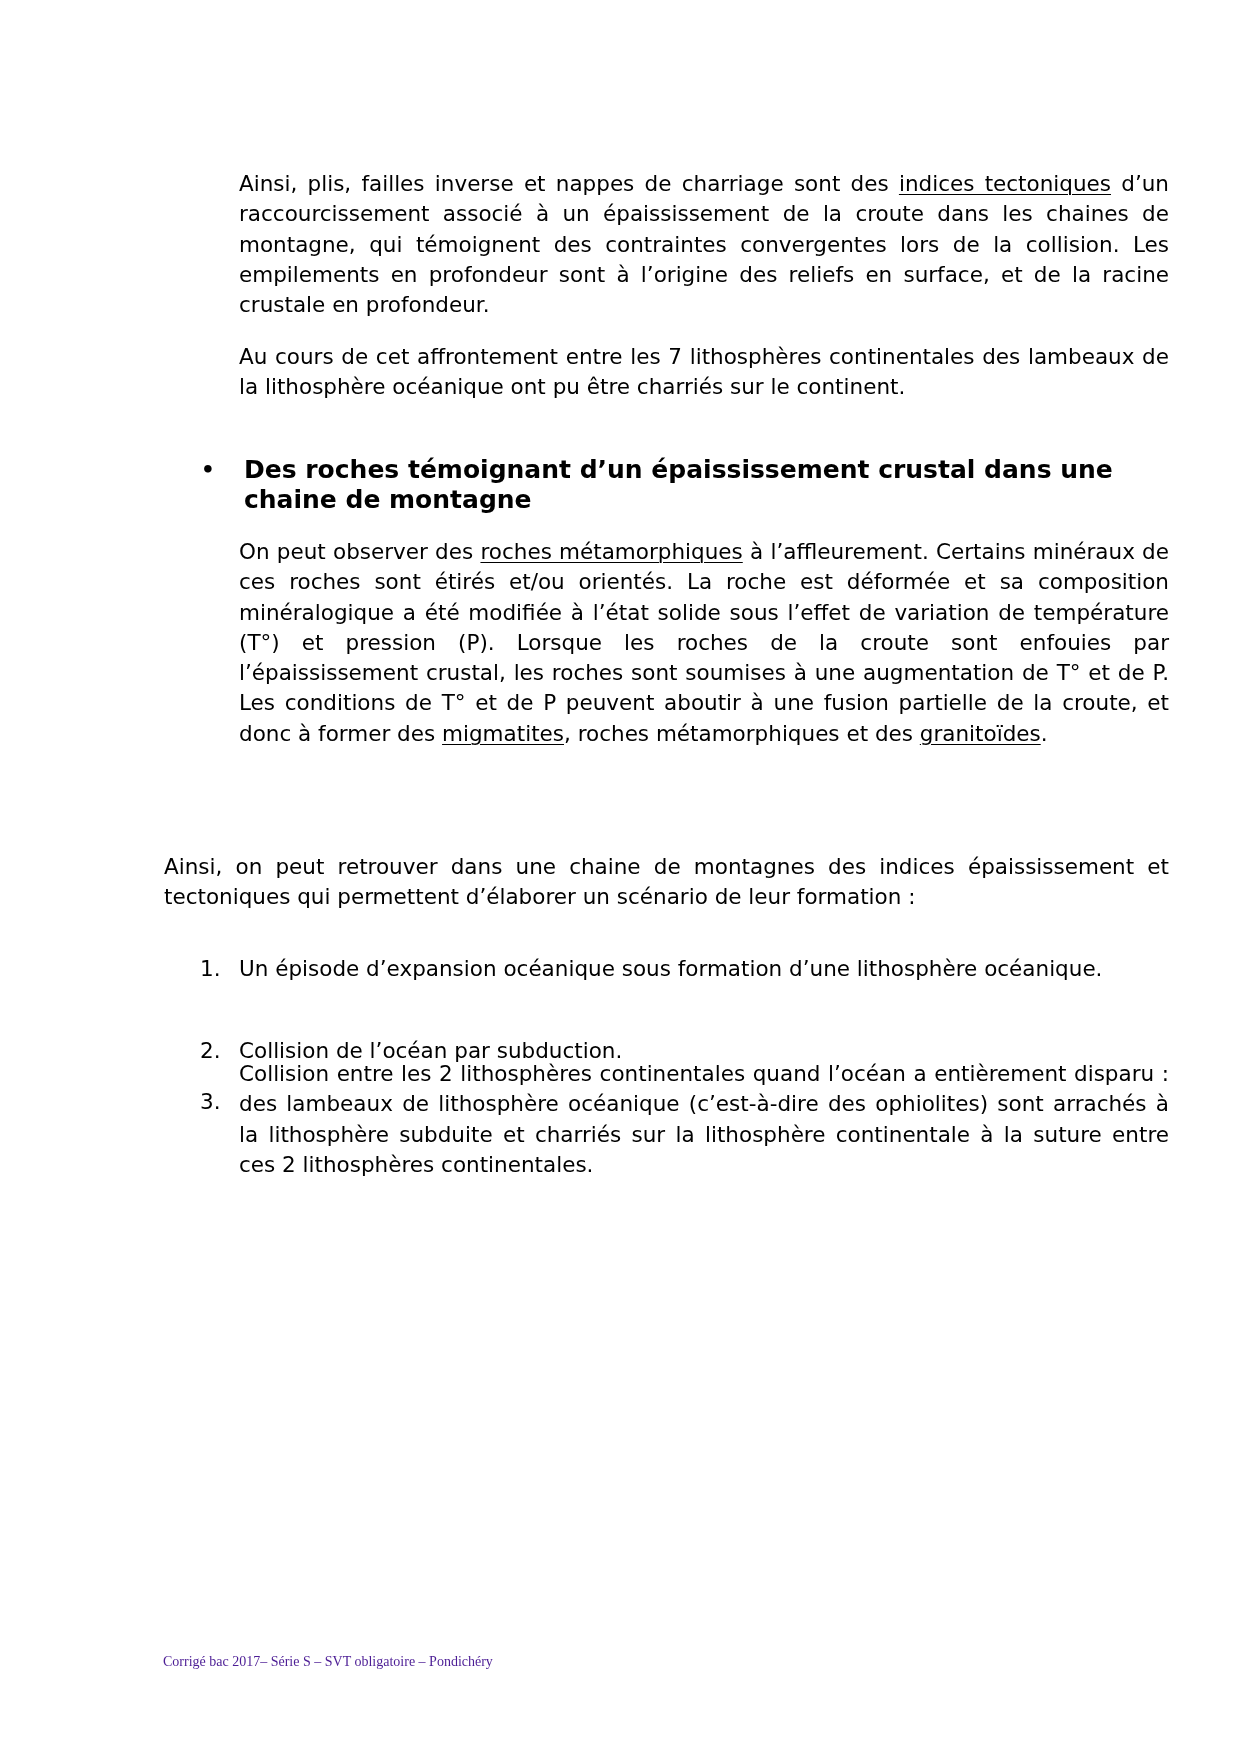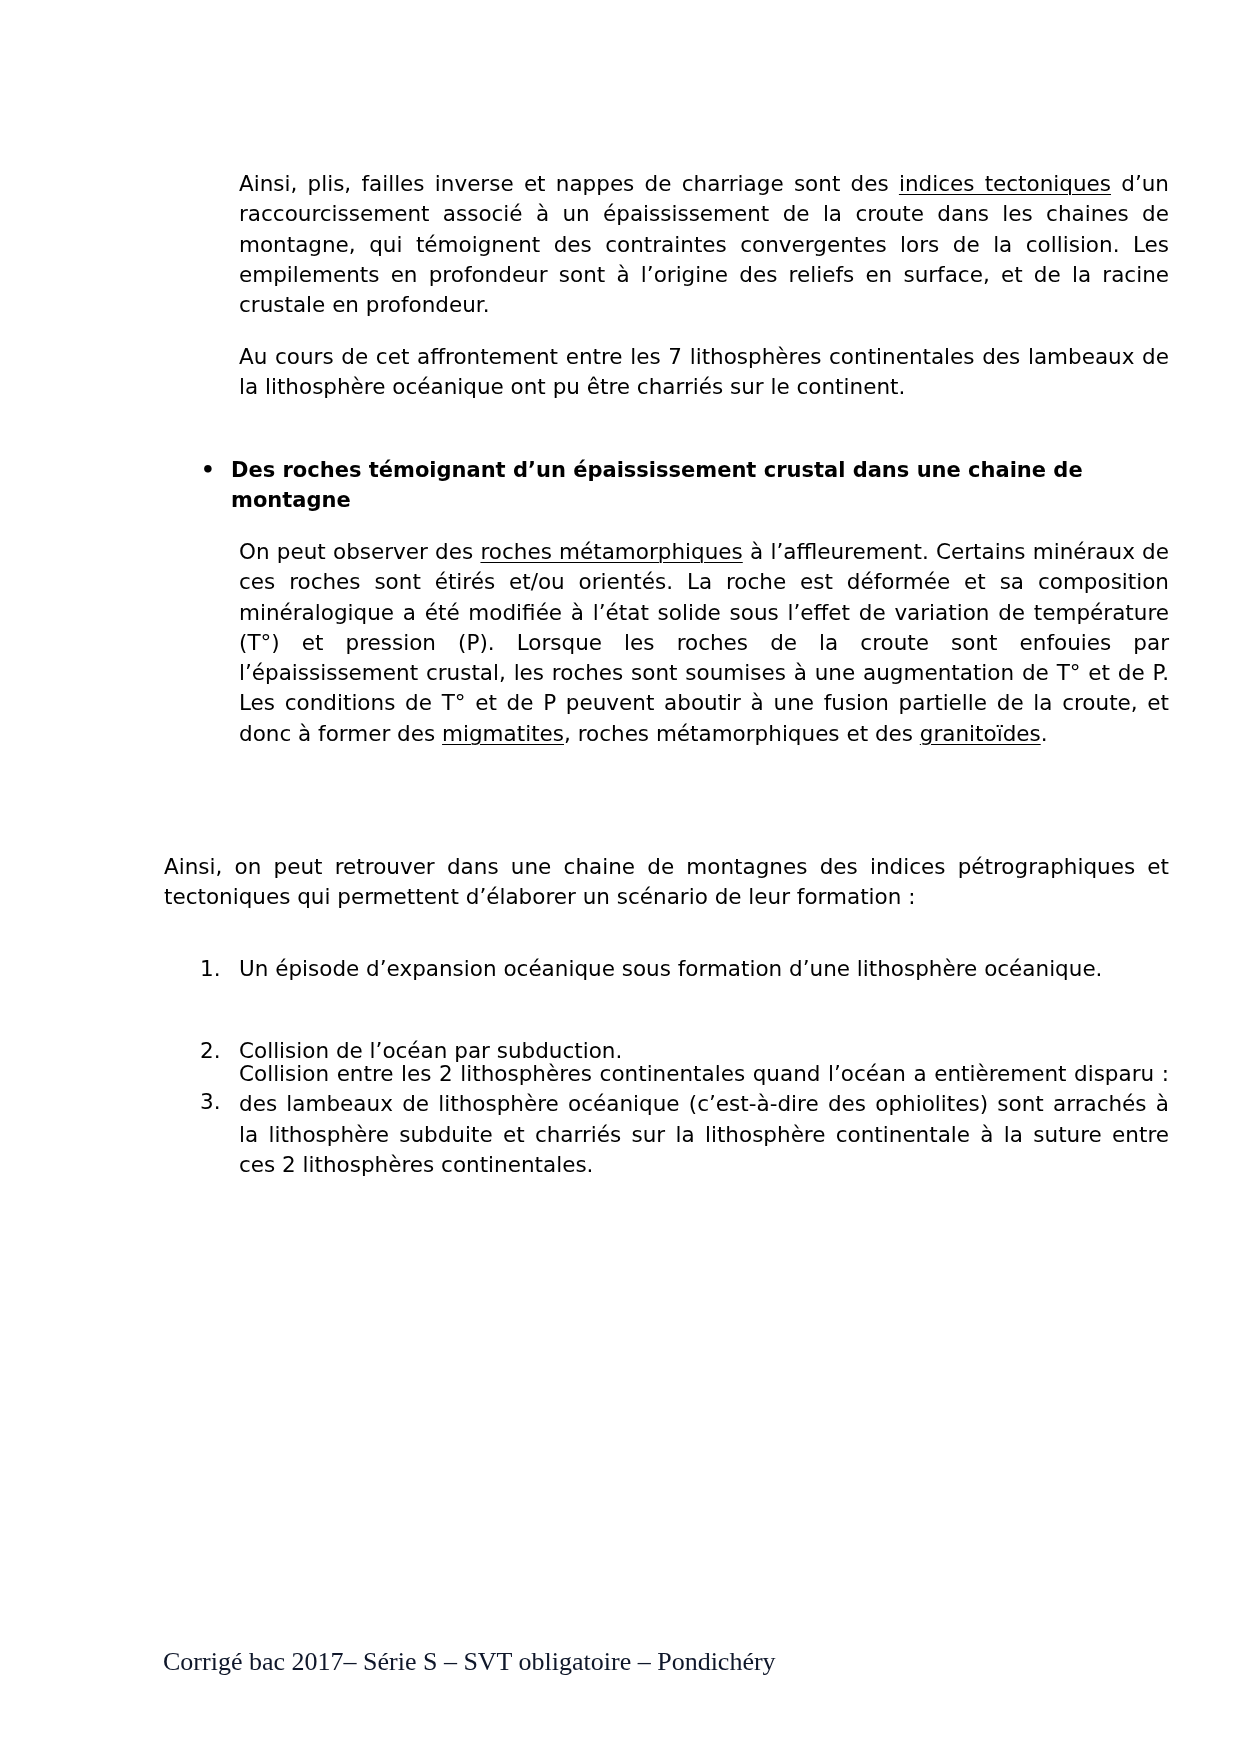--- a/index.html
+++ b/index.html
@@ -38,23 +38,23 @@
       left: 118px;
       width: 1005px;
     }
     .u {
       text-decoration: underline;
       text-underline-offset: 3px;
       text-decoration-thickness: 1px;
     }
     .heading {
       position: absolute;
-      left: 185px;
+      left: 198px;
       width: 930px;
-      font-size: 21px;
+      font-size: 25px;
       line-height: 30.3px;
       font-weight: bold;
       margin: 0;
     }
     .bullet {
       position: absolute;
       left: 155px;
       font-size: 21.5px;
       line-height: 30.3px;
       font-weight: bold;
@@ -63,41 +63,41 @@
       position: absolute;
       left: 154px;
       font-size: 21.5px;
       line-height: 30.3px;
     }
     .footer {
       position: absolute;
       left: 117px;
       top: 1648px;
       font-family: "Liberation Serif", "DejaVu Serif", serif;
-      font-size: 26px;
+      font-size: 14px;
       line-height: 28px;
-      color: #0f172a;
+      color: #4c1d95;
       white-space: nowrap;
     }
   </style>
 </head>
 <body>
 
 <div class="page">
 
   <p class="p indent" style="top:169px;"><span>Ainsi, plis, failles inverse et nappes de charriage sont des </span><span class="u">indices tectoniques</span><span> d’un raccourcissement associé à un épaississement de la croute dans les chaines de montagne, qui témoignent des contraintes convergentes lors de la collision. Les empilements en profondeur sont à l’origine des reliefs en surface, et de la racine crustale en profondeur.</span></p>
 
   <p class="p indent" style="top:342px;"><span>Au cours de cet affrontement entre les 7 lithosphères continentales des lambeaux de la lithosphère océanique ont pu être charriés sur le continent.</span></p>
 
   <span class="bullet" style="top:455px;">•</span>
   <p class="heading" style="top:455px;">Des roches témoignant d’un épaississement crustal dans une chaine de montagne</p>
 
   <p class="p indent" style="top:537px;"><span>On peut observer des </span><span class="u">roches métamorphiques</span><span> à l’affleurement. Certains minéraux de ces roches sont étirés et/ou orientés. La roche est déformée et sa composition minéralogique a été modifiée à l’état solide sous l’effet de variation de température (T°) et pression (P). Lorsque les roches de la croute sont enfouies  par l’épaississement crustal, les roches sont soumises à une augmentation de T° et de P. Les conditions de T° et de P peuvent aboutir à une fusion partielle de la croute, et donc à former des </span><span class="u">migmatites</span><span>, roches métamorphiques et des </span><span class="u">granitoïdes</span><span>.</span></p>
 
-  <p class="p outer" style="top:852px;"><span>Ainsi, on peut retrouver dans une chaine de montagnes des indices pétrographiques et tectoniques qui permettent d’élaborer un scénario de leur formation :</span></p>
+  <p class="p outer" style="top:852px;"><span>Ainsi, on peut retrouver dans une chaine de montagnes des indices épaississement et tectoniques qui permettent d’élaborer un scénario de leur formation :</span></p>
 
   <div>
     <div>
       <span class="num" style="top:954px;">1.</span>
       <p class="p indent" style="top:954px;">Un épisode d’expansion océanique sous formation d’une lithosphère océanique.</p>
     </div>
     <div>
       <span class="num" style="top:1036px;">2.</span>
       <p class="p indent" style="top:1036px;">Collision de l’océan par subduction.</p>
     </div>

